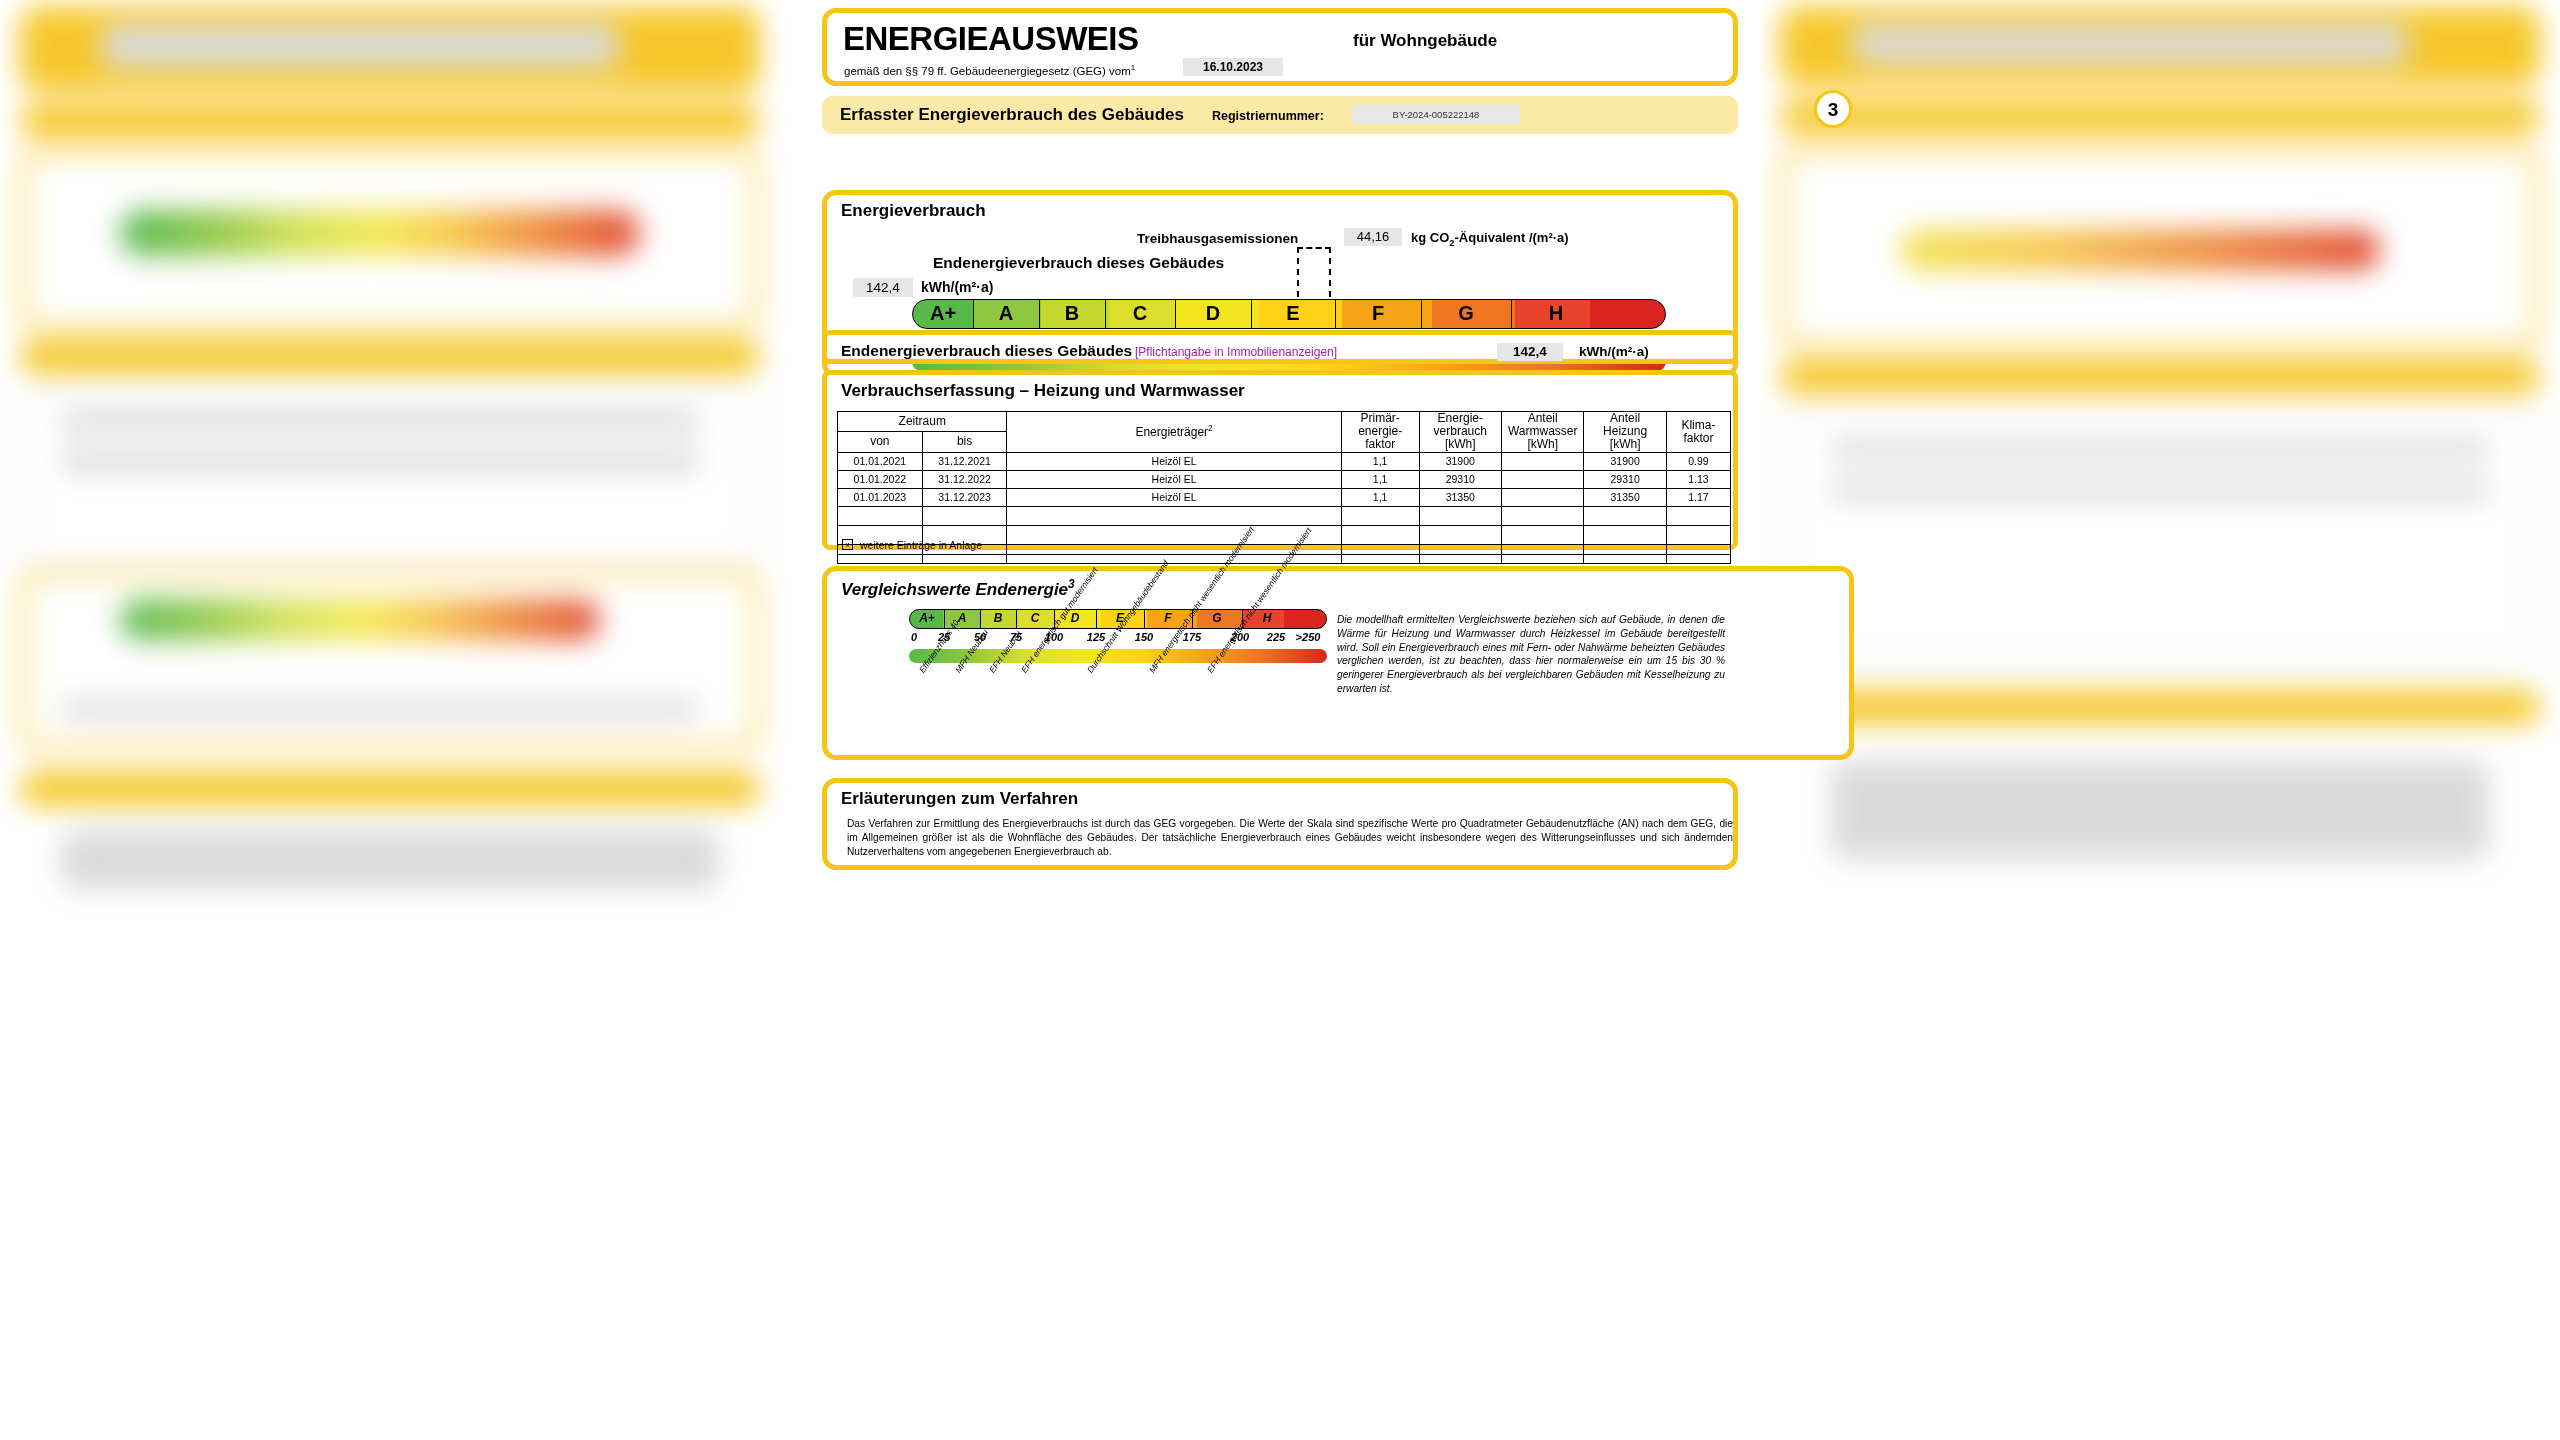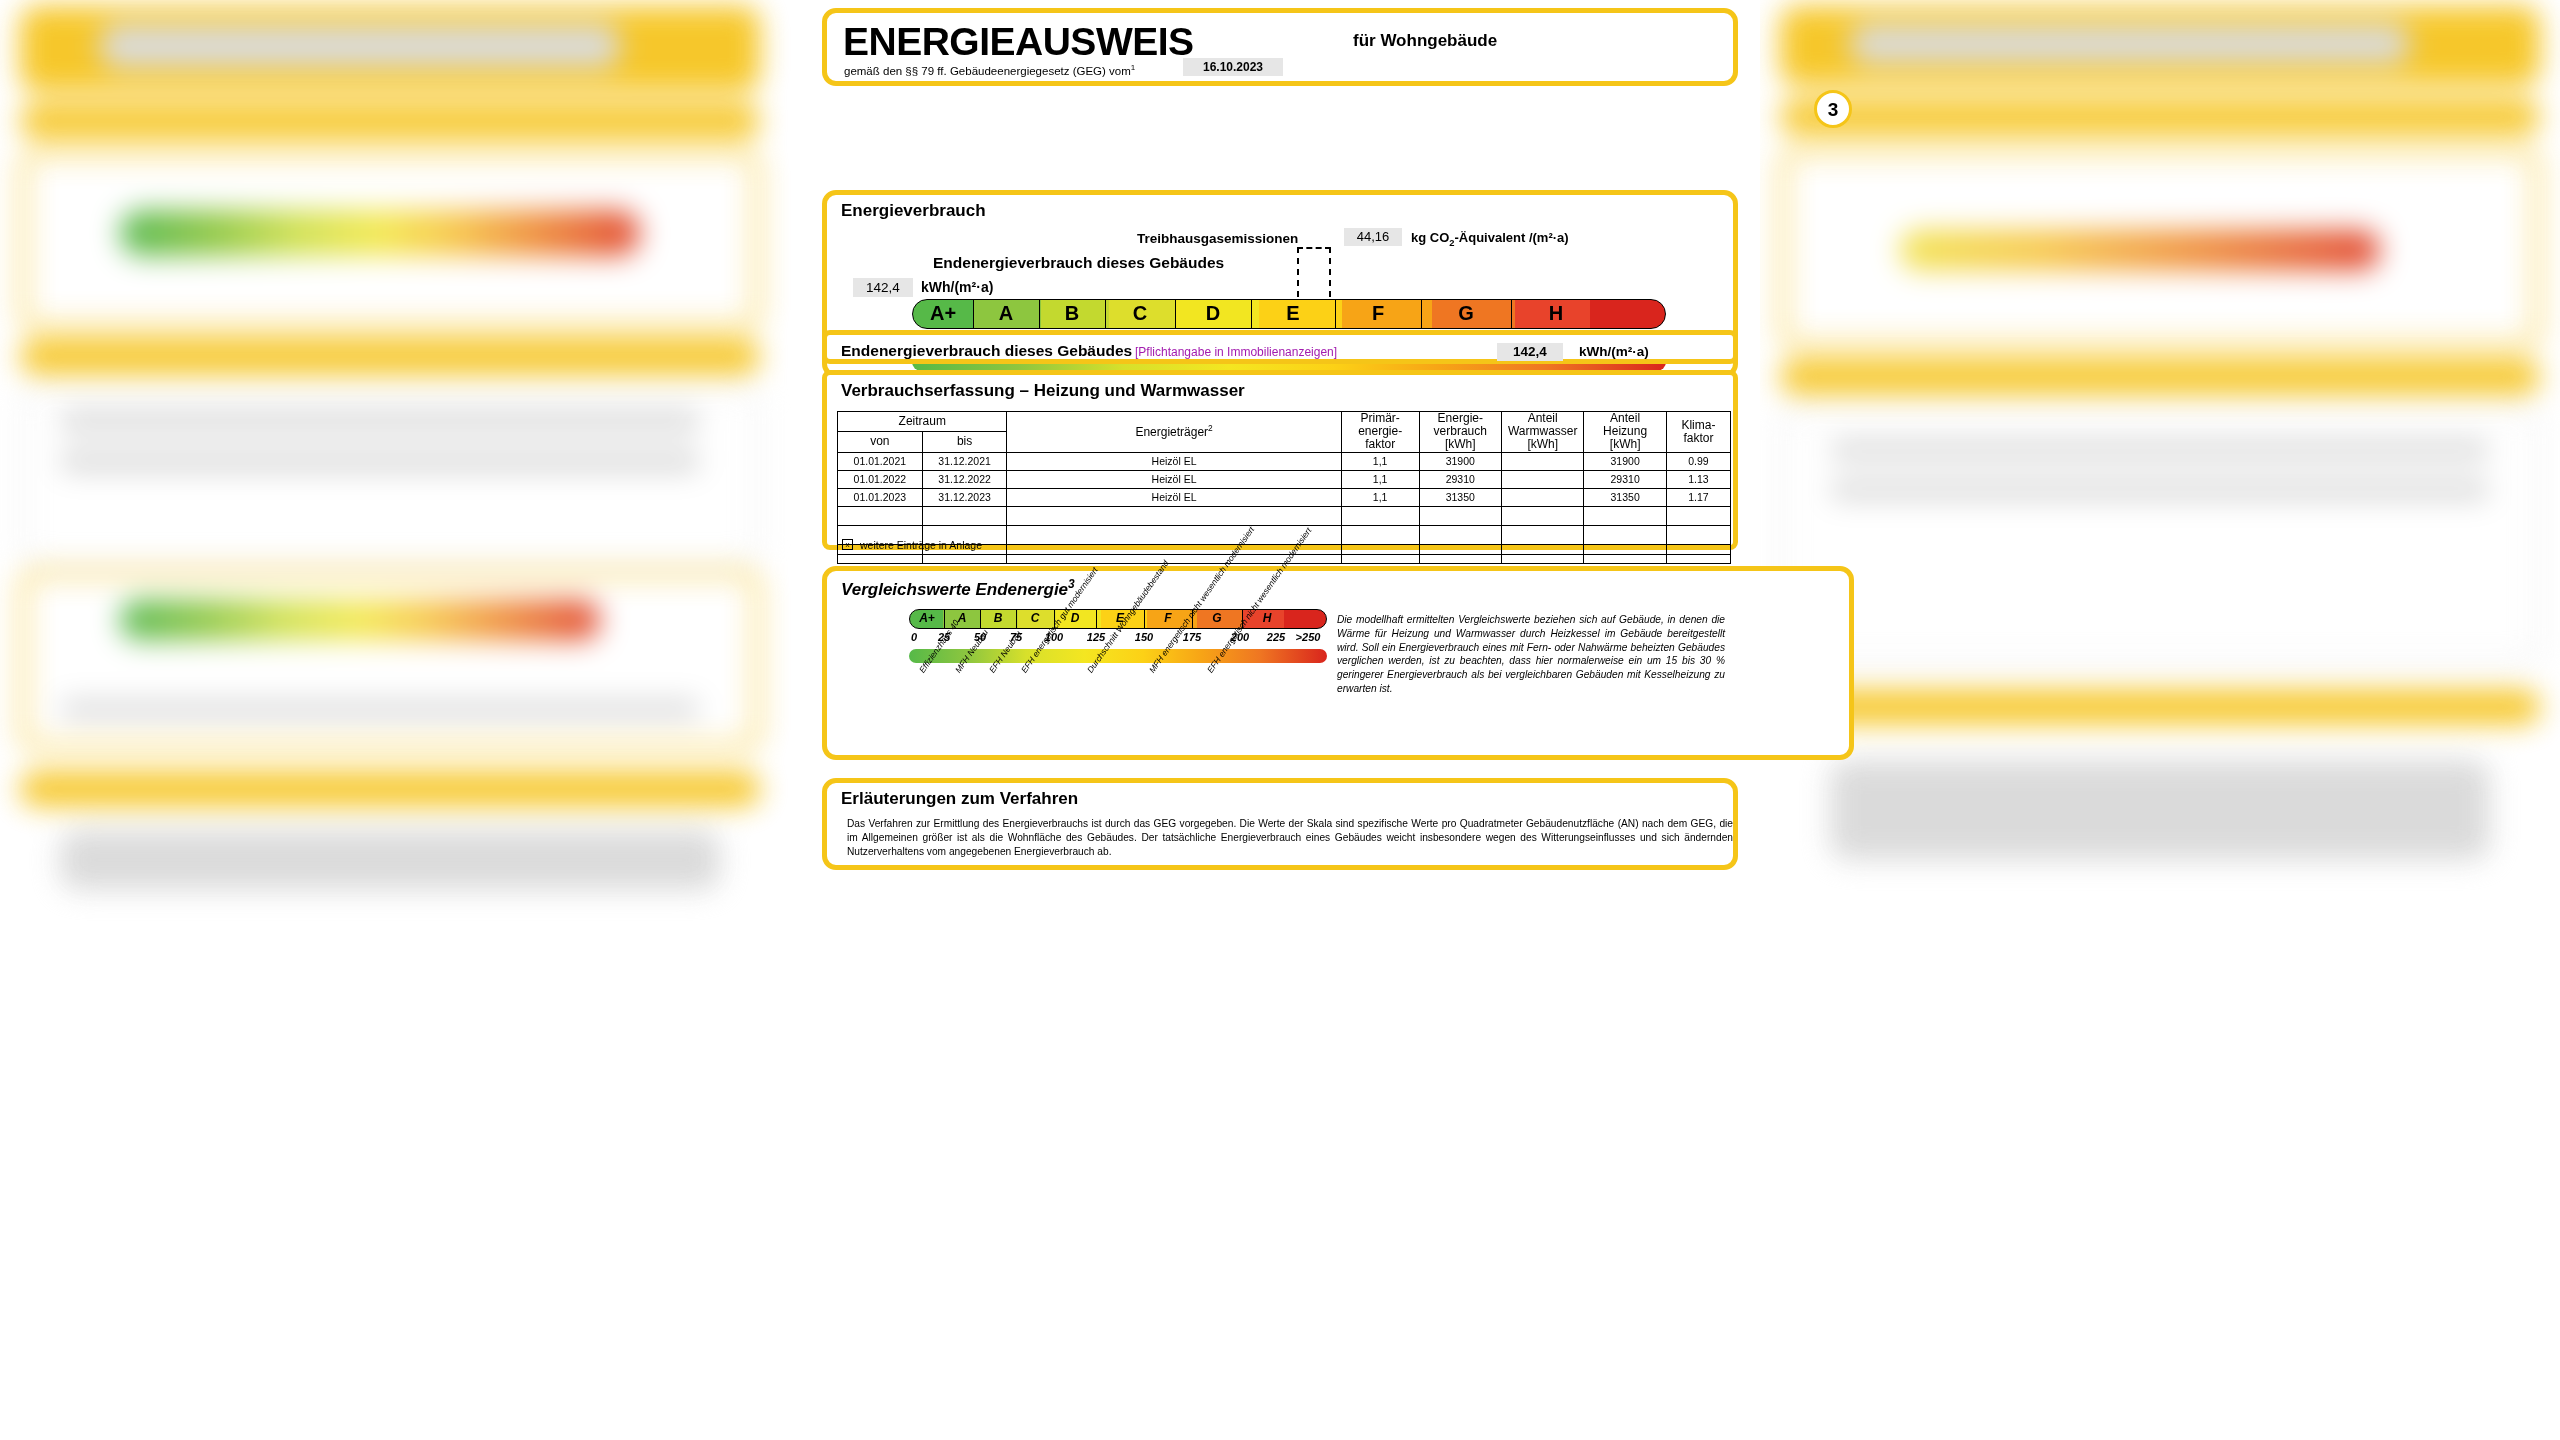--- a/index.html
+++ b/index.html
@@ -62,21 +62,21 @@
   }
   .panel-head {
     background: #fbe9a8;
     border-radius: 9px 9px 0 0;
   }
 
   
   #title-panel { left: 22px; top: 8px; width: 916px; height: 78px; }
   .title-main {
     position: absolute; left: 16px; top: 7px;
-    font-size: 39px; font-weight: bold; letter-spacing: -0.5px; color:#000;
+    font-size: 33px; font-weight: bold; letter-spacing: -0.5px; color:#000;
   }
   .title-sub {
     position: absolute; left: 526px; top: 18px;
     font-size: 17px; font-weight: bold; color:#000;
   }
   .title-law {
     position: absolute; left: 17px; top: 50px;
     font-size: 11.5px; color:#000;
   }
   .date-box {
@@ -275,20 +275,25 @@
 
     <div class="panel" id="title-panel">
       <div class="title-main">ENERGIEAUSWEIS</div>
       <div class="title-sub">für Wohngebäude</div>
       <div class="title-law">
         <span>gemäß den §§ 79 ff. Gebäudeenergiegesetz (GEG) vom</span><sup>1</sup>
       </div>
       <div class="date-box">16.10.2023</div>
     </div>
 
+    <div class="panel-head" id="erfasst-panel" style="position:absolute;">
+      <div class="erfasst-title">Erfasster Energieverbrauch des Gebäudes</div>
+      <div class="reg-label">Registriernummer:</div>
+      <div class="reg-box">BY-2024-005222148</div>
+    </div>
     <div class="page-badge">3</div>
 
     <div class="panel" id="ev-panel">
       <div class="ev-title">Energieverbrauch</div>
 
       <div class="thg-label">Treibhausgasemissionen</div>
       <div class="thg-box">44,16</div>
       <div class="thg-unit">kg CO<span class="subs">2</span>-Äquivalent /(m²·a)</div>
 
       <div class="end-label">Endenergieverbrauch dieses Gebäudes</div>

